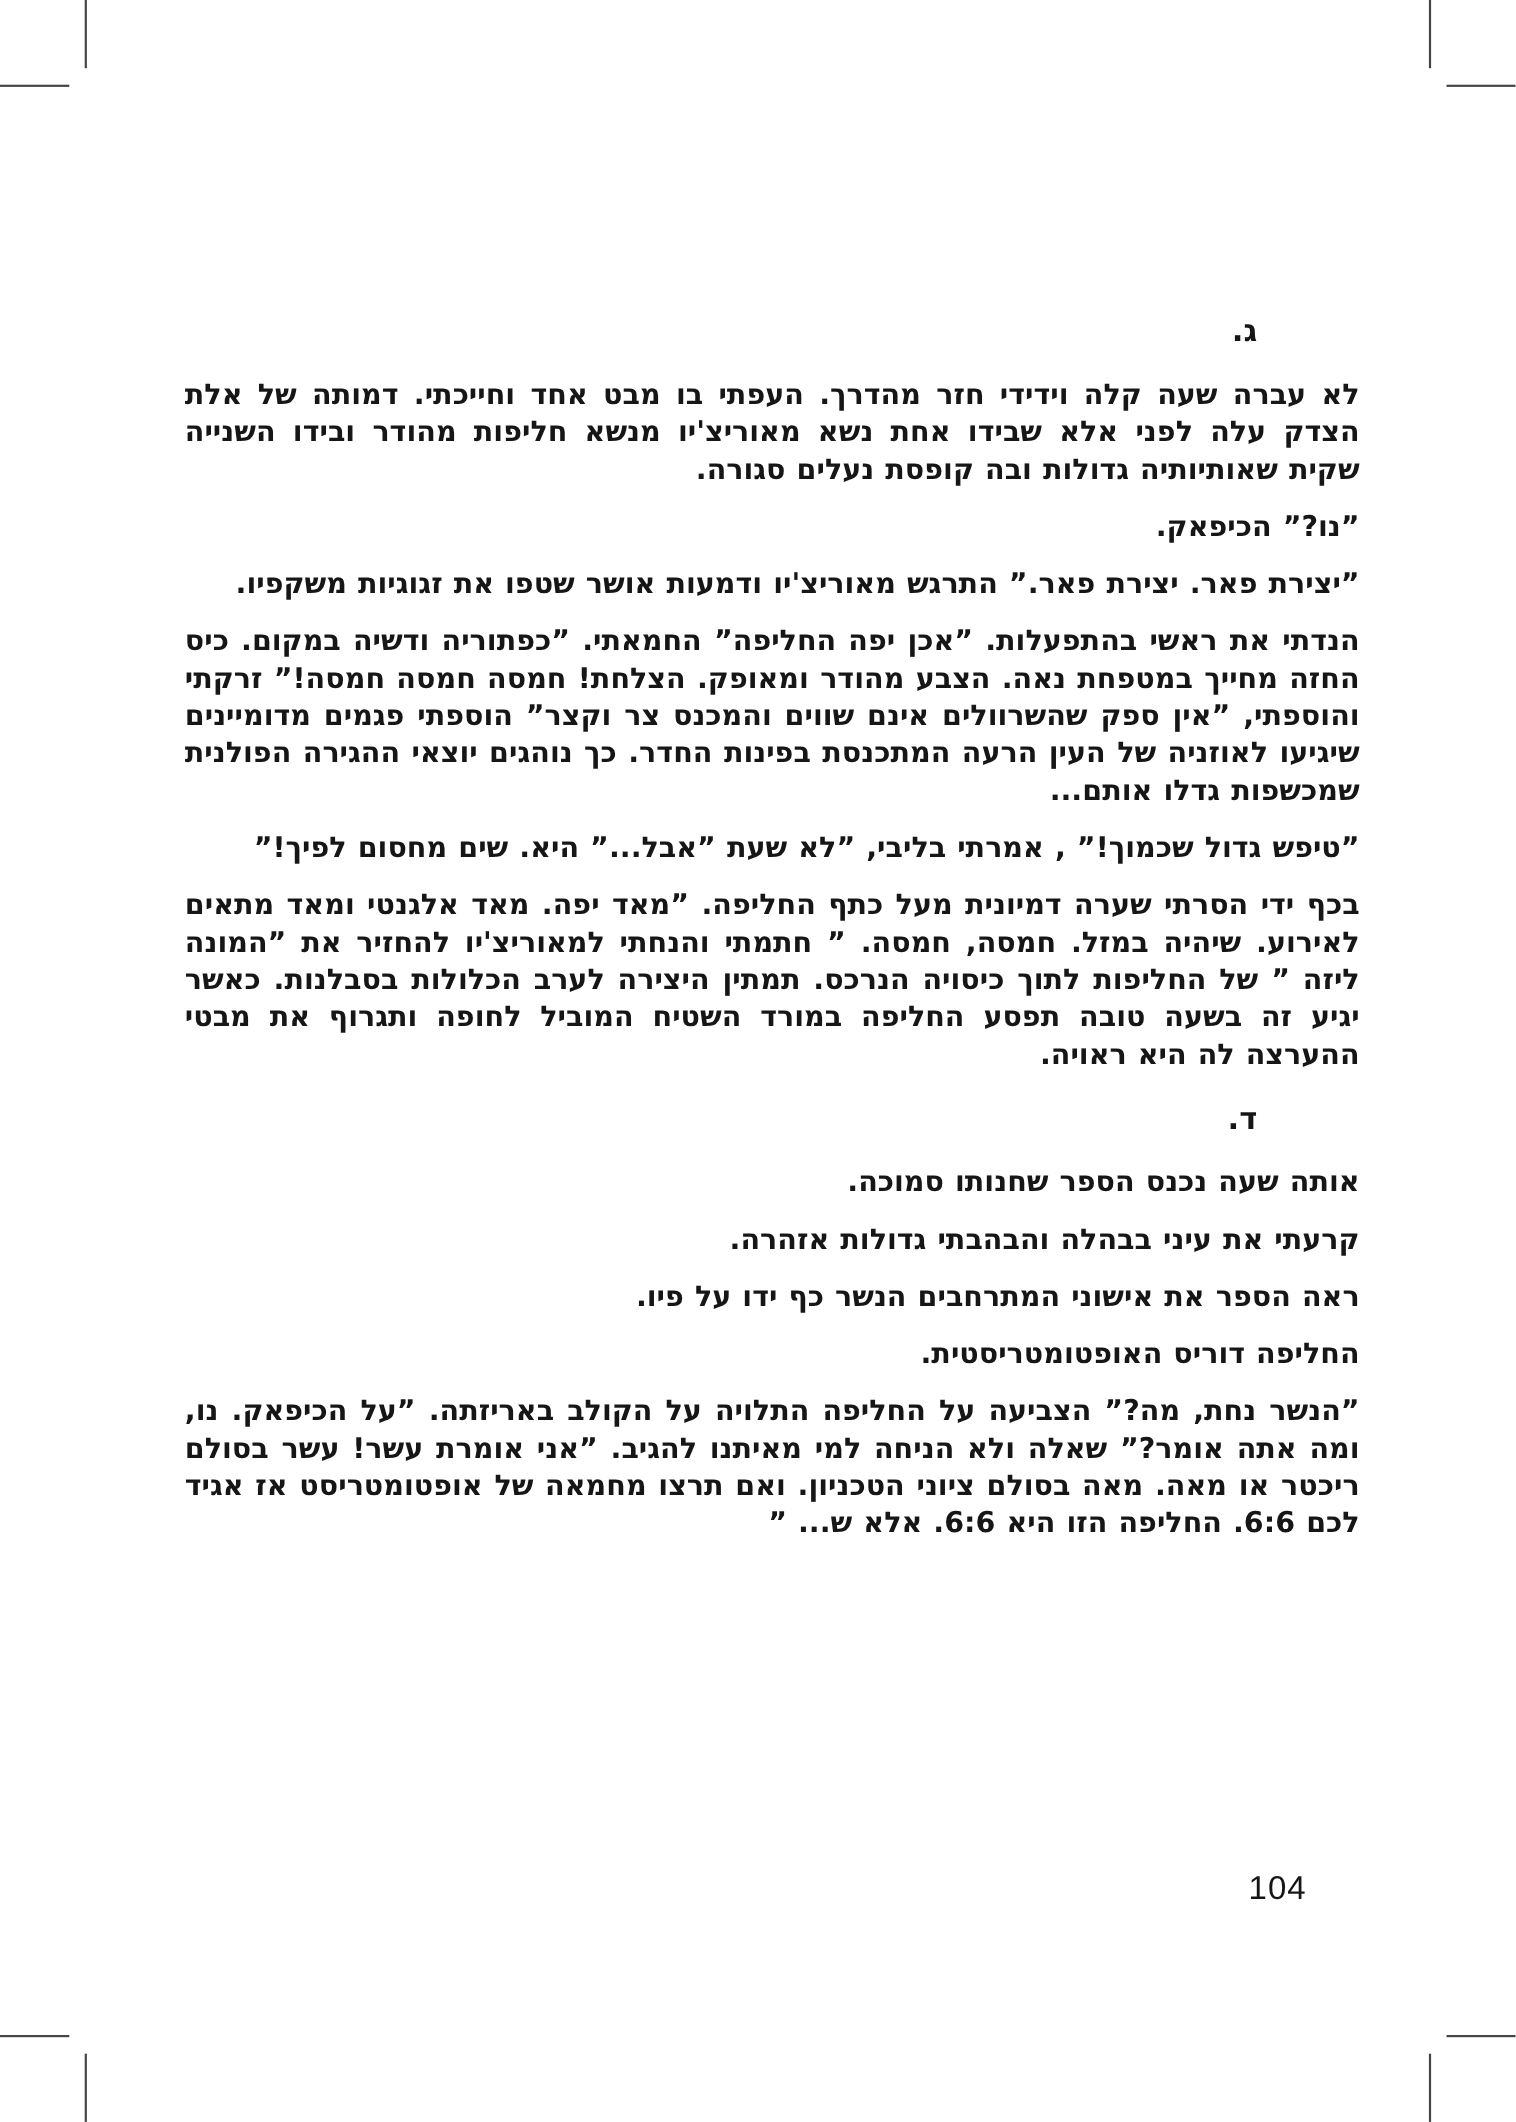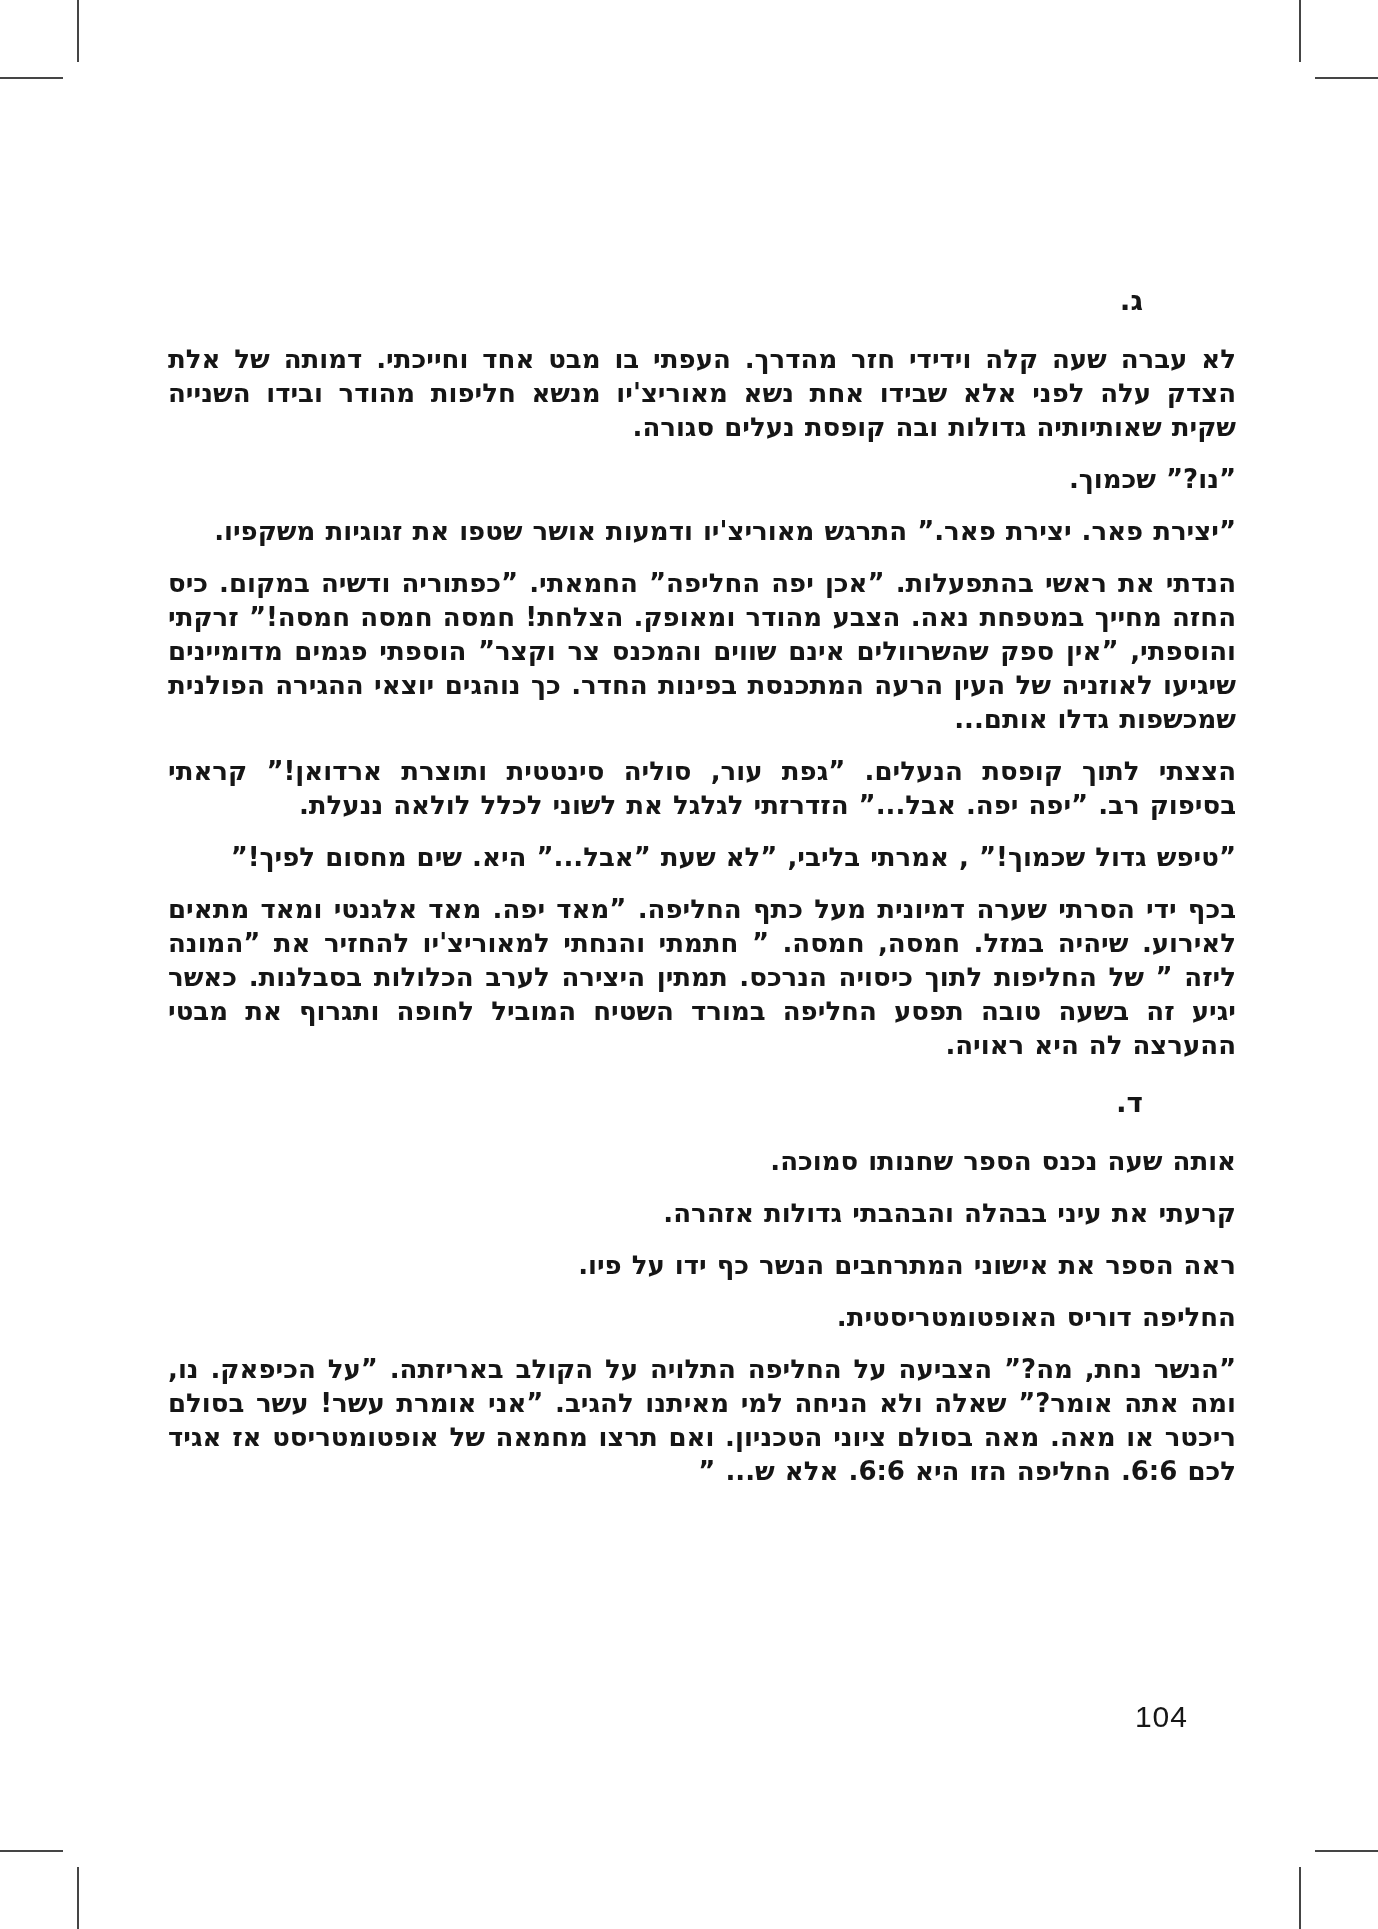--- a/index.html
+++ b/index.html
@@ -82,24 +82,23 @@
   <div class="crop v bl-v"></div>
   <div class="crop h bl-h"></div>
   <div class="crop v br-v"></div>
   <div class="crop h br-h"></div>
 
   <main class="content" dir="rtl">
 
     <h2 class="sec-heading">ג.</h2>
 
     <p class="para">לא עברה שעה קלה וידידי חזר מהדרך. העפתי בו מבט אחד וחייכתי. דמותה של אלת הצדק עלה לפני אלא שבידו אחת נשא מאוריצ'יו מנשא חליפות מהודר ובידו השנייה שקית שאותיותיה גדולות ובה קופסת נעלים סגורה.</p>
-    <p class="para">”נו?” שכמוך.</p>
+    <p class="para">”נו?” הכיפאק.</p>
     <p class="para">”יצירת פאר. יצירת פאר.” התרגש מאוריצ'יו ודמעות אושר שטפו את זגוגיות משקפיו.</p>
     <p class="para">הנדתי את ראשי בהתפעלות. ”אכן יפה החליפה” החמאתי. ”כפתוריה ודשיה במקום. כיס החזה מחייך במטפחת נאה. הצבע מהודר ומאופק. הצלחת! חמסה חמסה חמסה!” זרקתי והוספתי, ”אין ספק שהשרוולים אינם שווים והמכנס צר וקצר” הוספתי פגמים מדומיינים שיגיעו לאוזניה של העין הרעה המתכנסת בפינות החדר. כך נוהגים יוצאי ההגירה הפולנית שמכשפות גדלו אותם...</p>
-    <p class="para">הצצתי לתוך קופסת הנעלים. ”גפת עור, סוליה סינטטית ותוצרת ארדואן!” קראתי בסיפוק רב. ”יפה יפה. אבל...” הזדרזתי לגלגל את לשוני לכלל לולאה ננעלת.</p>
     <p class="para">”טיפש גדול שכמוך!” , אמרתי בליבי, ”לא שעת ”אבל...” היא. שים מחסום לפיך!”</p>
     <p class="para">בכף ידי הסרתי שערה דמיונית מעל כתף החליפה. ”מאד יפה. מאד אלגנטי ומאד מתאים לאירוע. שיהיה במזל. חמסה, חמסה. ” חתמתי והנחתי למאוריצ'יו להחזיר את ”המונה ליזה ” של החליפות לתוך כיסויה הנרכס. תמתין היצירה לערב הכלולות בסבלנות. כאשר יגיע זה בשעה טובה תפסע החליפה במורד השטיח המוביל לחופה ותגרוף את מבטי ההערצה לה היא ראויה.</p>
 
     <h2 class="sec-heading second">ד.</h2>
 
     <p class="para">אותה שעה נכנס הספר שחנותו סמוכה.</p>
     <p class="para">קרעתי את עיני בבהלה והבהבתי גדולות אזהרה.</p>
     <p class="para">ראה הספר את אישוני המתרחבים הנשר כף ידו על פיו.</p>
     <p class="para">החליפה דוריס האופטומטריסטית.</p>
     <p class="para">”הנשר נחת, מה?” הצביעה על החליפה התלויה על הקולב באריזתה. ”על הכיפאק. נו, ומה אתה אומר?” שאלה ולא הניחה למי מאיתנו להגיב. ”אני אומרת עשר! עשר בסולם ריכטר או מאה. מאה בסולם ציוני הטכניון. ואם תרצו מחמאה של אופטומטריסט אז אגיד לכם 6:6. החליפה הזו היא 6:6. אלא ש... ”</p>

